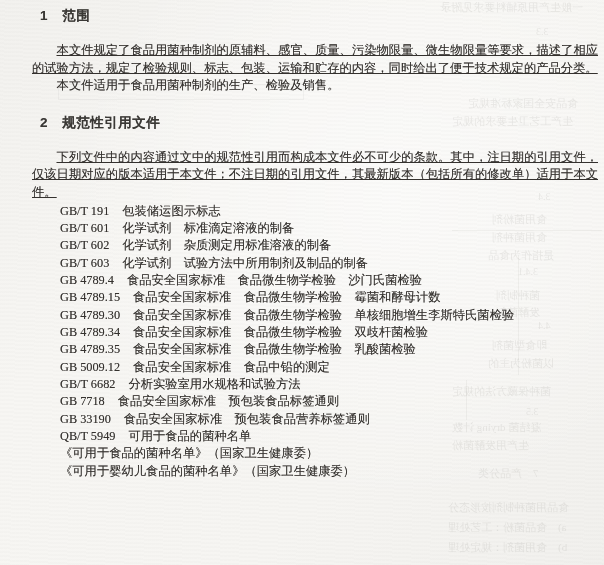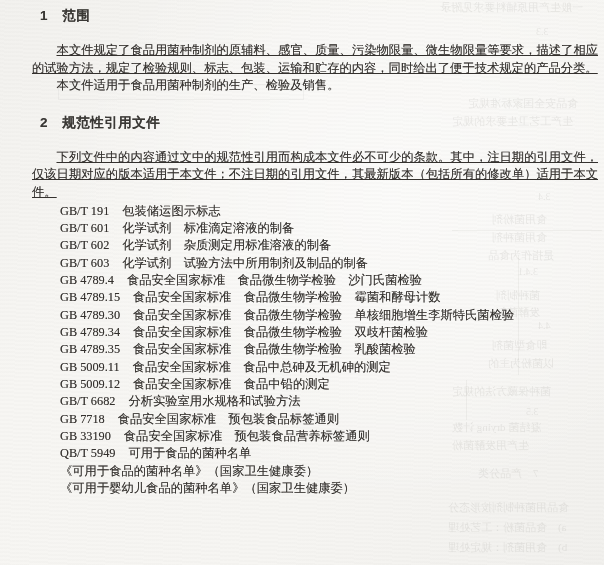--- a/index.html
+++ b/index.html
@@ -100,21 +100,20 @@
     <div class="ref-list">
         <div class="ref-row"><span class="ref-code">GB/T 191</span><span class="ref-title">包装储运图示标志</span></div>
         <div class="ref-row"><span class="ref-code">GB/T 601</span><span class="ref-title">化学试剂　标准滴定溶液的制备</span></div>
         <div class="ref-row"><span class="ref-code">GB/T 602</span><span class="ref-title">化学试剂　杂质测定用标准溶液的制备</span></div>
         <div class="ref-row"><span class="ref-code">GB/T 603</span><span class="ref-title">化学试剂　试验方法中所用制剂及制品的制备</span></div>
         <div class="ref-row"><span class="ref-code">GB 4789.4</span><span class="ref-title">食品安全国家标准　食品微生物学检验　沙门氏菌检验</span></div>
         <div class="ref-row"><span class="ref-code">GB 4789.15</span><span class="ref-title">食品安全国家标准　食品微生物学检验　霉菌和酵母计数</span></div>
         <div class="ref-row"><span class="ref-code">GB 4789.30</span><span class="ref-title">食品安全国家标准　食品微生物学检验　单核细胞增生李斯特氏菌检验</span></div>
         <div class="ref-row"><span class="ref-code">GB 4789.34</span><span class="ref-title">食品安全国家标准　食品微生物学检验　双歧杆菌检验</span></div>
         <div class="ref-row"><span class="ref-code">GB 4789.35</span><span class="ref-title">食品安全国家标准　食品微生物学检验　乳酸菌检验</span></div>
-        <div class="ref-row"><span class="ref-code">GB 5009.11</span><span class="ref-title">食品安全国家标准　食品中总砷及无机砷的测定</span></div>
         <div class="ref-row"><span class="ref-code">GB 5009.12</span><span class="ref-title">食品安全国家标准　食品中铅的测定</span></div>
         <div class="ref-row"><span class="ref-code">GB/T 6682</span><span class="ref-title">分析实验室用水规格和试验方法</span></div>
         <div class="ref-row"><span class="ref-code">GB 7718</span><span class="ref-title">食品安全国家标准　预包装食品标签通则</span></div>
         <div class="ref-row"><span class="ref-code">GB 33190</span><span class="ref-title">食品安全国家标准　预包装食品营养标签通则</span></div>
         <div class="ref-row"><span class="ref-code">QB/T 5949</span><span class="ref-title">可用于食品的菌种名单</span></div>
         <div class="ref-row"><span class="ref-title">《可用于食品的菌种名单》（国家卫生健康委）</span></div>
         <div class="ref-row"><span class="ref-title">《可用于婴幼儿食品的菌种名单》（国家卫生健康委）</span></div>
       </div>
 
   </main>

